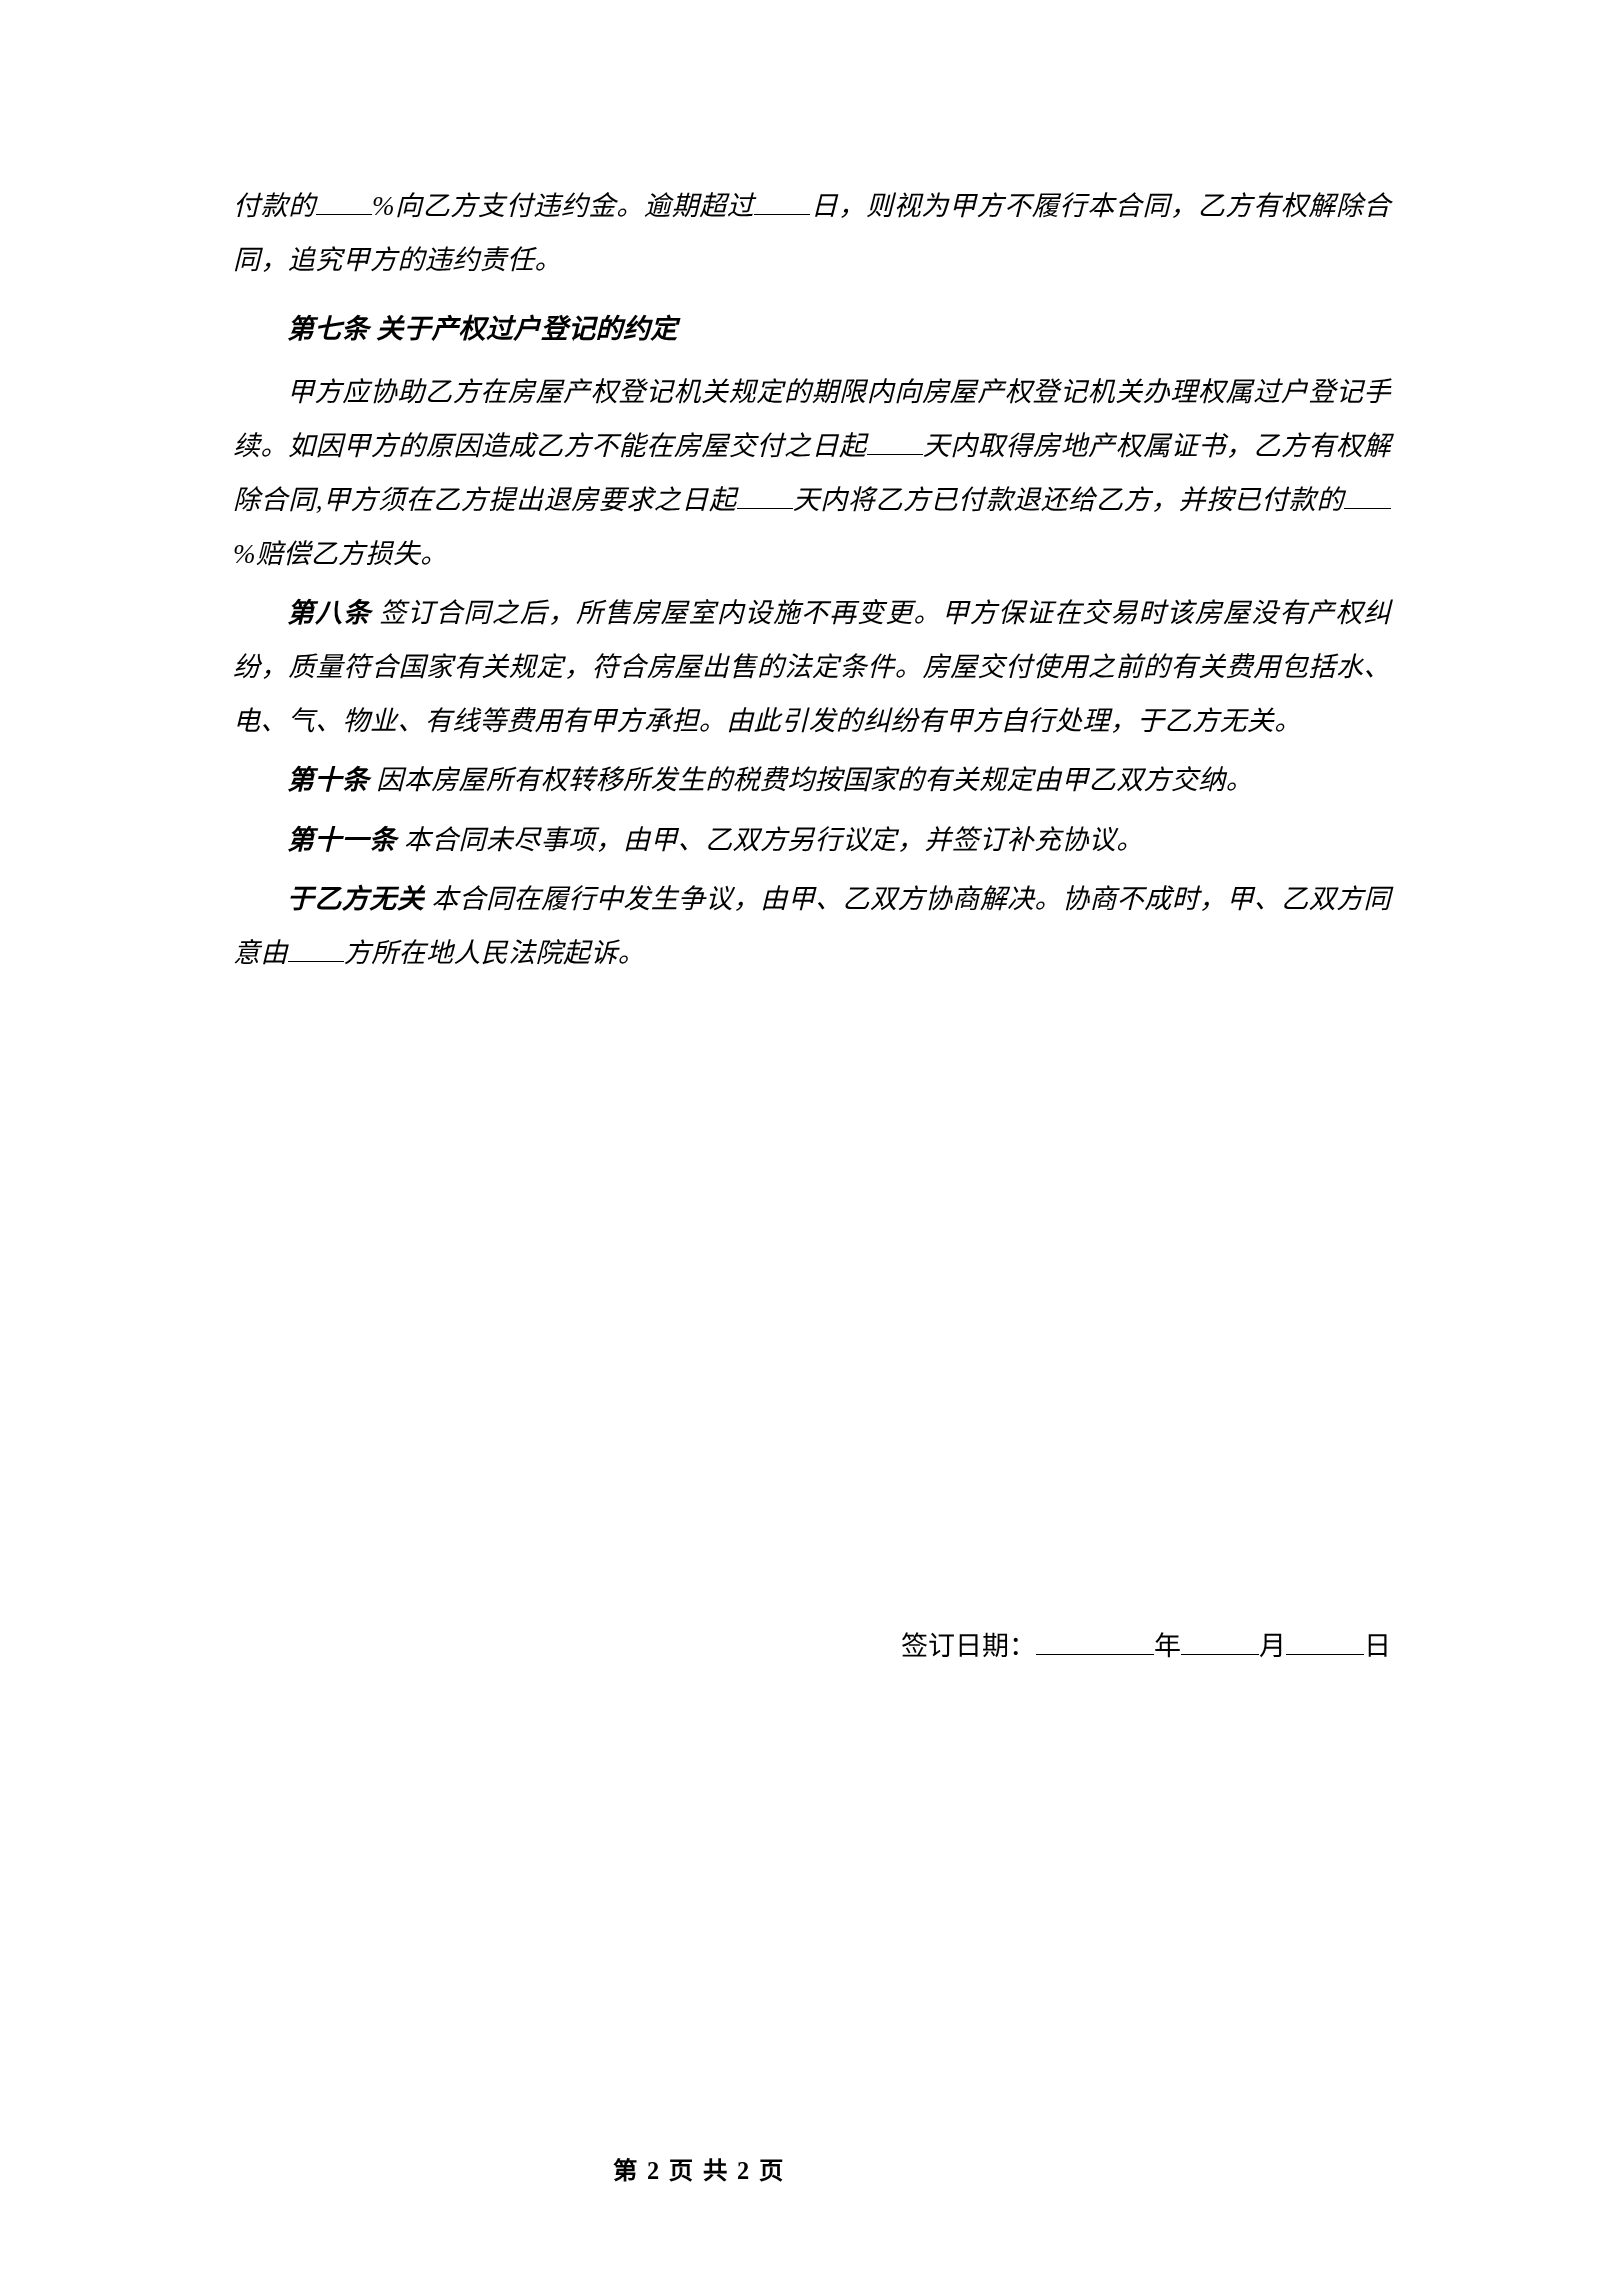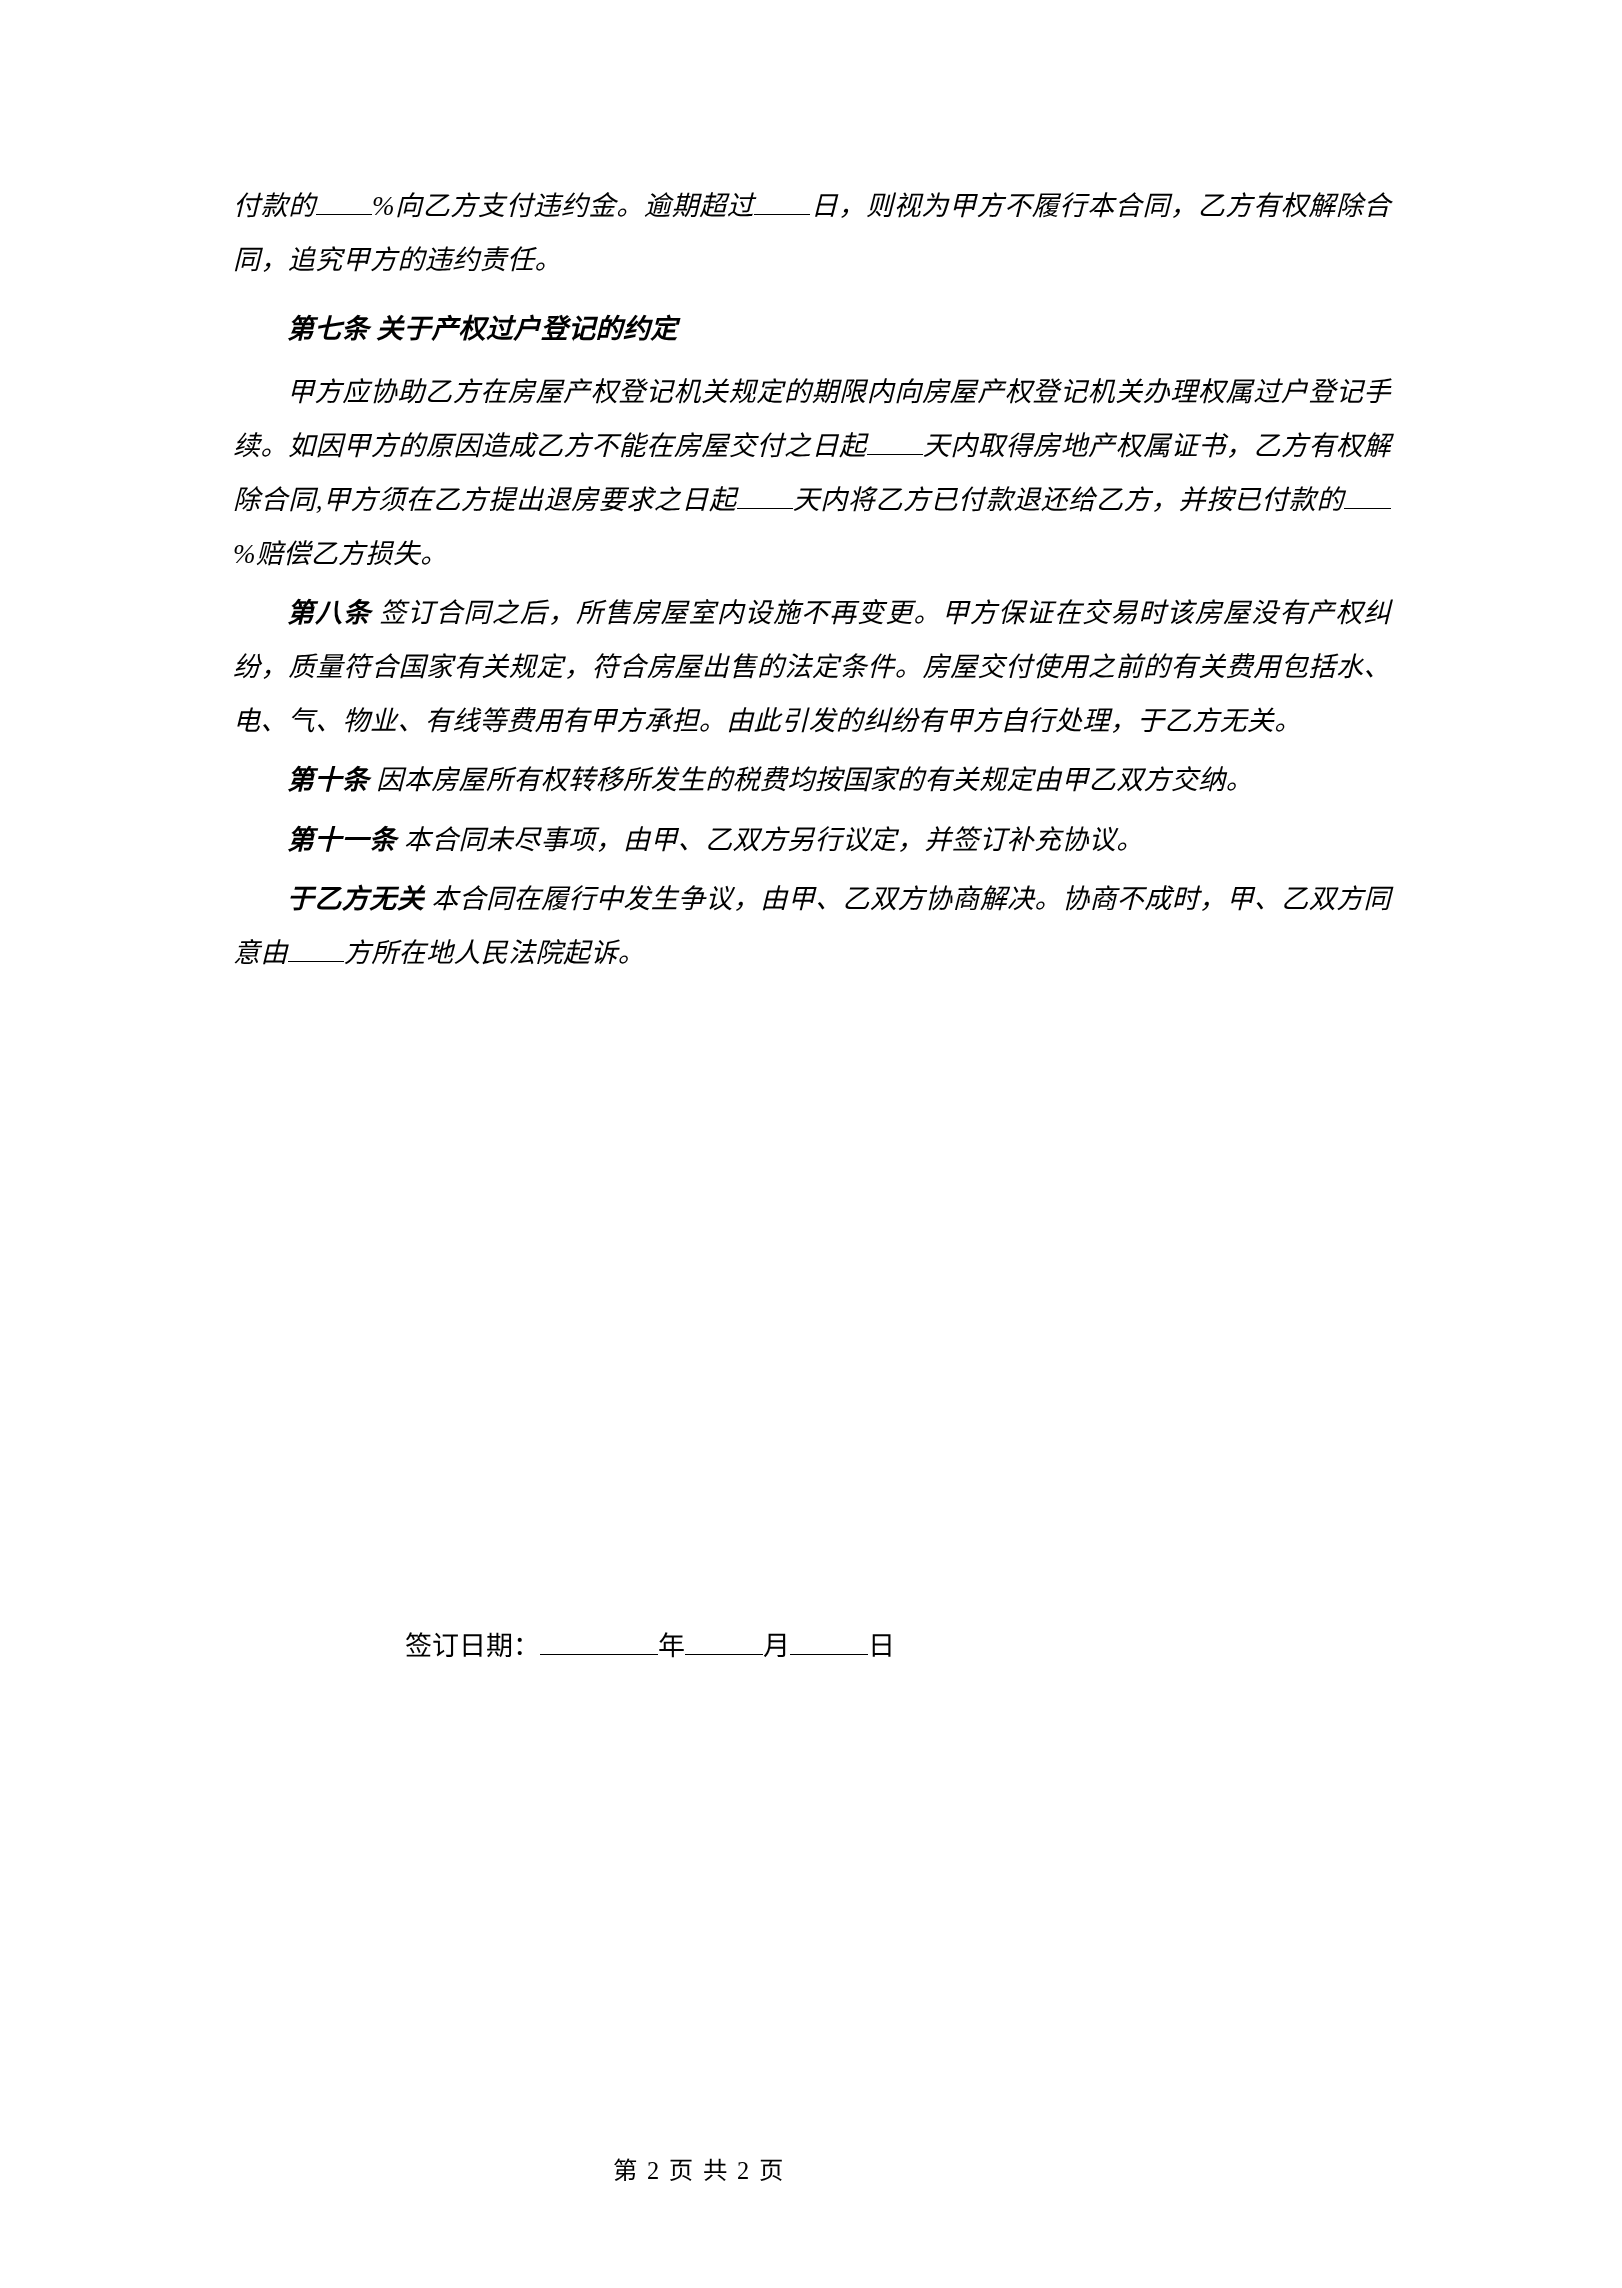--- a/index.html
+++ b/index.html
@@ -81,35 +81,35 @@
   }
   .sig-spacer { display: inline-block; width: 71px; }
 
   .date-row {
     position: absolute;
     left: 233px;
     top: 1619px;
     width: 1158px;
     font-size: 27px;
     line-height: 54px;
-    text-align: left;
+    text-align: right;
   }
   .date-row .inner { display: inline-block; padding-left: 172px; }
   .d-line-1 { display: inline-block; border-bottom: 1.8px solid #000; width: 118px; }
   .d-line-2 { display: inline-block; border-bottom: 1.8px solid #000; width: 78px; }
   .d-line-3 { display: inline-block; border-bottom: 1.8px solid #000; width: 78px; }
 
   .footer {
     position: absolute;
     left: 0;
     top: 2151px;
     width: 1398px;
     text-align: center;
     font-size: 24.4px;
-    font-weight: normal;
+    font-weight: bold;
     letter-spacing: 1.8px;
   }
 </style>
 </head>
 <body>
 
 <div class="page">
 
   <div class="content">
 

